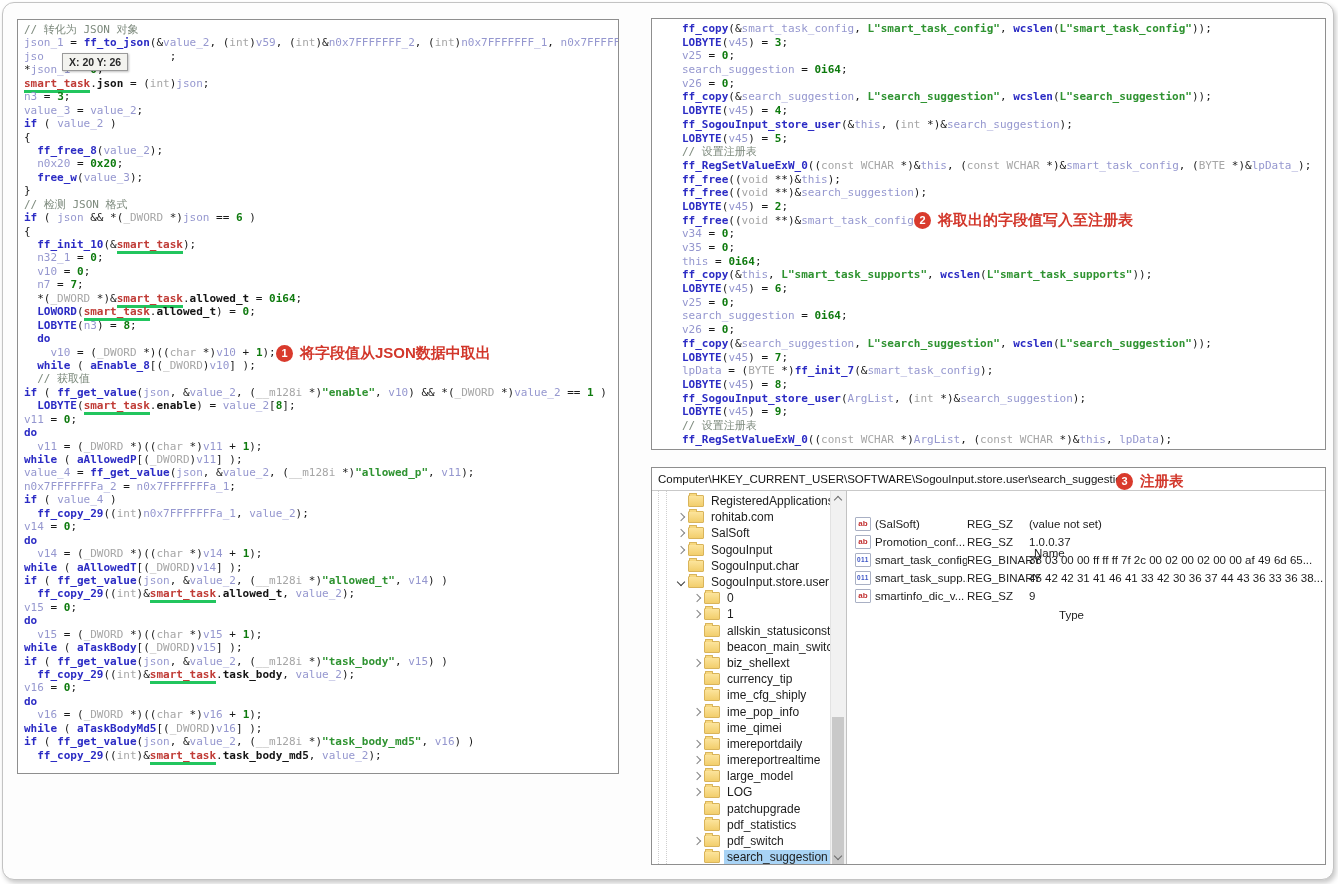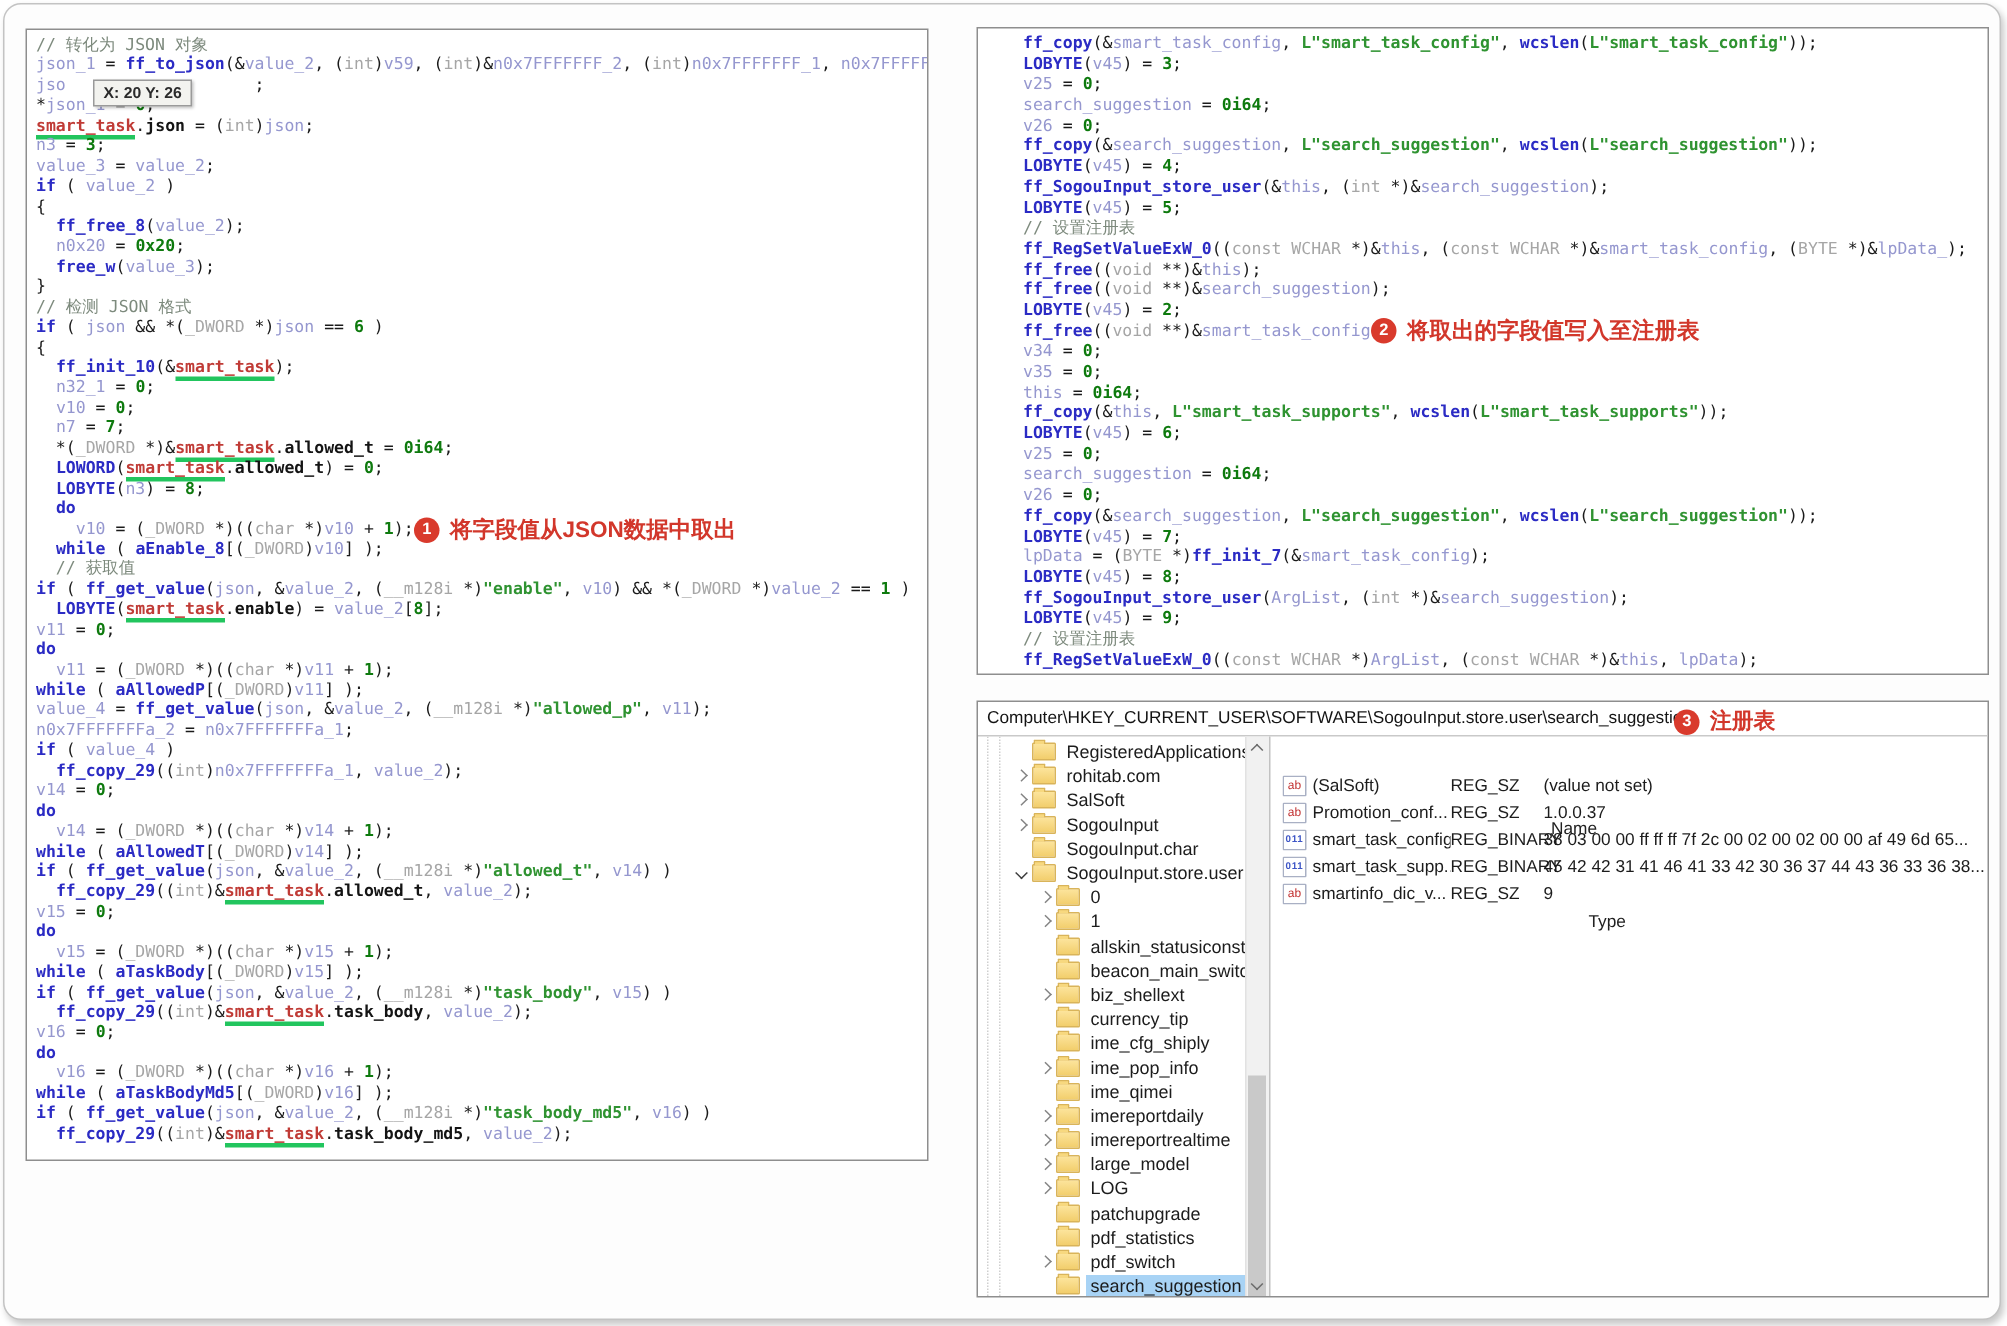--- a/index.html
+++ b/index.html
@@ -63,21 +63,21 @@
   .thumb{position:absolute;left:1px;width:12px;top:226px;height:148px;background:#c9c9c9;}
   
   .values{flex:1;padding:6px 0 0 8px;font-size:11.5px;color:#1c1c1c;overflow:hidden;}
   .vrow{display:flex;align-items:center;height:18.1px;white-space:nowrap;}
   .vhead{height:18px;color:#222;flex-direction:column;}
   .vname{width:112px;display:flex;align-items:center;gap:4px;overflow:hidden;flex:0 0 112px;}
   .vtype{width:62px;flex:0 0 62px;}
   .vdata{flex:1;overflow:hidden;}
   .vicon{width:14px;height:12px;border:1px solid #a9b0c4;background:#fff;border-radius:1px;
     text-align:center;flex:0 0 14px;font-family:"Liberation Sans",sans-serif;}
-  .vicon.sz{color:#c23232;font-weight:normal;font-size:8px;line-height:11px;}
+  .vicon.sz{color:#c23232;font-weight:bold;font-size:8px;line-height:11px;}
   .vicon.bin{color:#3d55c6;font-weight:bold;font-size:6.5px;line-height:11px;letter-spacing:.5px;}
 </style>
 </head>
 <body>
 
 <div class="canvas">
 
   <div class="panel" id="leftPanel">
     <div class="code"><div class="cl"><span class="tk-cmt">// 转化为 JSON 对象</span></div><div class="cl"><span class="tk-var">json_1</span> = <span class="tk-fn">ff_to_json</span>(&amp;<span class="tk-var">value_2</span>, (<span class="tk-ty">int</span>)<span class="tk-var">v59</span>, (<span class="tk-ty">int</span>)&amp;<span class="tk-var">n0x7FFFFFFF_2</span>, (<span class="tk-ty">int</span>)<span class="tk-var">n0x7FFFFFFF_1</span>, <span class="tk-var">n0x7FFFFFFF</span>[<span class="tk-num">4</span>]);</div><div class="cl"><span class="tk-var">jso</span>                   ;</div><div class="cl">*<span class="tk-var">json_1</span> = <span class="tk-num">0</span>;</div><div class="cl"><span class="tk-g">smart_task</span>.<span class="tk-mem">json</span> = (<span class="tk-ty">int</span>)<span class="tk-var">json</span>;</div><div class="cl"><span class="tk-var">n3</span> = <span class="tk-num">3</span>;</div><div class="cl"><span class="tk-var">value_3</span> = <span class="tk-var">value_2</span>;</div><div class="cl"><span class="tk-kw">if</span> ( <span class="tk-var">value_2</span> )</div><div class="cl">{</div><div class="cl">  <span class="tk-fn">ff_free_8</span>(<span class="tk-var">value_2</span>);</div><div class="cl">  <span class="tk-var">n0x20</span> = <span class="tk-num">0x20</span>;</div><div class="cl">  <span class="tk-fn">free_w</span>(<span class="tk-var">value_3</span>);</div><div class="cl">}</div><div class="cl"><span class="tk-cmt">// 检测 JSON 格式</span></div><div class="cl"><span class="tk-kw">if</span> ( <span class="tk-var">json</span> &amp;&amp; *(<span class="tk-ty">_DWORD</span> *)<span class="tk-var">json</span> == <span class="tk-num">6</span> )</div><div class="cl">{</div><div class="cl">  <span class="tk-fn">ff_init_10</span>(&amp;<span class="tk-g">smart_task</span>);</div><div class="cl">  <span class="tk-var">n32_1</span> = <span class="tk-num">0</span>;</div><div class="cl">  <span class="tk-var">v10</span> = <span class="tk-num">0</span>;</div><div class="cl">  <span class="tk-var">n7</span> = <span class="tk-num">7</span>;</div><div class="cl">  *(<span class="tk-ty">_DWORD</span> *)&amp;<span class="tk-g">smart_task</span>.<span class="tk-mem">allowed_t</span> = <span class="tk-num">0i64</span>;</div><div class="cl">  <span class="tk-fn">LOWORD</span>(<span class="tk-g">smart_task</span>.<span class="tk-mem">allowed_t</span>) = <span class="tk-num">0</span>;</div><div class="cl">  <span class="tk-fn">LOBYTE</span>(<span class="tk-var">n3</span>) = <span class="tk-num">8</span>;</div><div class="cl">  <span class="tk-kw">do</span></div><div class="cl">    <span class="tk-var">v10</span> = (<span class="tk-ty">_DWORD</span> *)((<span class="tk-ty">char</span> *)<span class="tk-var">v10</span> + <span class="tk-num">1</span>);</div><div class="cl">  <span class="tk-kw">while</span> ( <span class="tk-fn">aEnable_8</span>[(<span class="tk-ty">_DWORD</span>)<span class="tk-var">v10</span>] );</div><div class="cl"><span class="tk-cmt">  // 获取值</span></div><div class="cl"><span class="tk-kw">if</span> ( <span class="tk-fn">ff_get_value</span>(<span class="tk-var">json</span>, &amp;<span class="tk-var">value_2</span>, (<span class="tk-ty">__m128i</span> *)<span class="tk-str">"enable"</span>, <span class="tk-var">v10</span>) &amp;&amp; *(<span class="tk-ty">_DWORD</span> *)<span class="tk-var">value_2</span> == <span class="tk-num">1</span> )</div><div class="cl">  <span class="tk-fn">LOBYTE</span>(<span class="tk-g">smart_task</span>.<span class="tk-mem">enable</span>) = <span class="tk-var">value_2</span>[<span class="tk-num">8</span>];</div><div class="cl"><span class="tk-var">v11</span> = <span class="tk-num">0</span>;</div><div class="cl"><span class="tk-kw">do</span></div><div class="cl">  <span class="tk-var">v11</span> = (<span class="tk-ty">_DWORD</span> *)((<span class="tk-ty">char</span> *)<span class="tk-var">v11</span> + <span class="tk-num">1</span>);</div><div class="cl"><span class="tk-kw">while</span> ( <span class="tk-fn">aAllowedP</span>[(<span class="tk-ty">_DWORD</span>)<span class="tk-var">v11</span>] );</div><div class="cl"><span class="tk-var">value_4</span> = <span class="tk-fn">ff_get_value</span>(<span class="tk-var">json</span>, &amp;<span class="tk-var">value_2</span>, (<span class="tk-ty">__m128i</span> *)<span class="tk-str">"allowed_p"</span>, <span class="tk-var">v11</span>);</div><div class="cl"><span class="tk-var">n0x7FFFFFFFa_2</span> = <span class="tk-var">n0x7FFFFFFFa_1</span>;</div><div class="cl"><span class="tk-kw">if</span> ( <span class="tk-var">value_4</span> )</div><div class="cl">  <span class="tk-fn">ff_copy_29</span>((<span class="tk-ty">int</span>)<span class="tk-var">n0x7FFFFFFFa_1</span>, <span class="tk-var">value_2</span>);</div><div class="cl"><span class="tk-var">v14</span> = <span class="tk-num">0</span>;</div><div class="cl"><span class="tk-kw">do</span></div><div class="cl">  <span class="tk-var">v14</span> = (<span class="tk-ty">_DWORD</span> *)((<span class="tk-ty">char</span> *)<span class="tk-var">v14</span> + <span class="tk-num">1</span>);</div><div class="cl"><span class="tk-kw">while</span> ( <span class="tk-fn">aAllowedT</span>[(<span class="tk-ty">_DWORD</span>)<span class="tk-var">v14</span>] );</div><div class="cl"><span class="tk-kw">if</span> ( <span class="tk-fn">ff_get_value</span>(<span class="tk-var">json</span>, &amp;<span class="tk-var">value_2</span>, (<span class="tk-ty">__m128i</span> *)<span class="tk-str">"allowed_t"</span>, <span class="tk-var">v14</span>) )</div><div class="cl">  <span class="tk-fn">ff_copy_29</span>((<span class="tk-ty">int</span>)&amp;<span class="tk-g">smart_task</span>.<span class="tk-mem">allowed_t</span>, <span class="tk-var">value_2</span>);</div><div class="cl"><span class="tk-var">v15</span> = <span class="tk-num">0</span>;</div><div class="cl"><span class="tk-kw">do</span></div><div class="cl">  <span class="tk-var">v15</span> = (<span class="tk-ty">_DWORD</span> *)((<span class="tk-ty">char</span> *)<span class="tk-var">v15</span> + <span class="tk-num">1</span>);</div><div class="cl"><span class="tk-kw">while</span> ( <span class="tk-fn">aTaskBody</span>[(<span class="tk-ty">_DWORD</span>)<span class="tk-var">v15</span>] );</div><div class="cl"><span class="tk-kw">if</span> ( <span class="tk-fn">ff_get_value</span>(<span class="tk-var">json</span>, &amp;<span class="tk-var">value_2</span>, (<span class="tk-ty">__m128i</span> *)<span class="tk-str">"task_body"</span>, <span class="tk-var">v15</span>) )</div><div class="cl">  <span class="tk-fn">ff_copy_29</span>((<span class="tk-ty">int</span>)&amp;<span class="tk-g">smart_task</span>.<span class="tk-mem">task_body</span>, <span class="tk-var">value_2</span>);</div><div class="cl"><span class="tk-var">v16</span> = <span class="tk-num">0</span>;</div><div class="cl"><span class="tk-kw">do</span></div><div class="cl">  <span class="tk-var">v16</span> = (<span class="tk-ty">_DWORD</span> *)((<span class="tk-ty">char</span> *)<span class="tk-var">v16</span> + <span class="tk-num">1</span>);</div><div class="cl"><span class="tk-kw">while</span> ( <span class="tk-fn">aTaskBodyMd5</span>[(<span class="tk-ty">_DWORD</span>)<span class="tk-var">v16</span>] );</div><div class="cl"><span class="tk-kw">if</span> ( <span class="tk-fn">ff_get_value</span>(<span class="tk-var">json</span>, &amp;<span class="tk-var">value_2</span>, (<span class="tk-ty">__m128i</span> *)<span class="tk-str">"task_body_md5"</span>, <span class="tk-var">v16</span>) )</div><div class="cl">  <span class="tk-fn">ff_copy_29</span>((<span class="tk-ty">int</span>)&amp;<span class="tk-g">smart_task</span>.<span class="tk-mem">task_body_md5</span>, <span class="tk-var">value_2</span>);</div></div>
     <div class="tip">X: 20 Y: 26</div>

